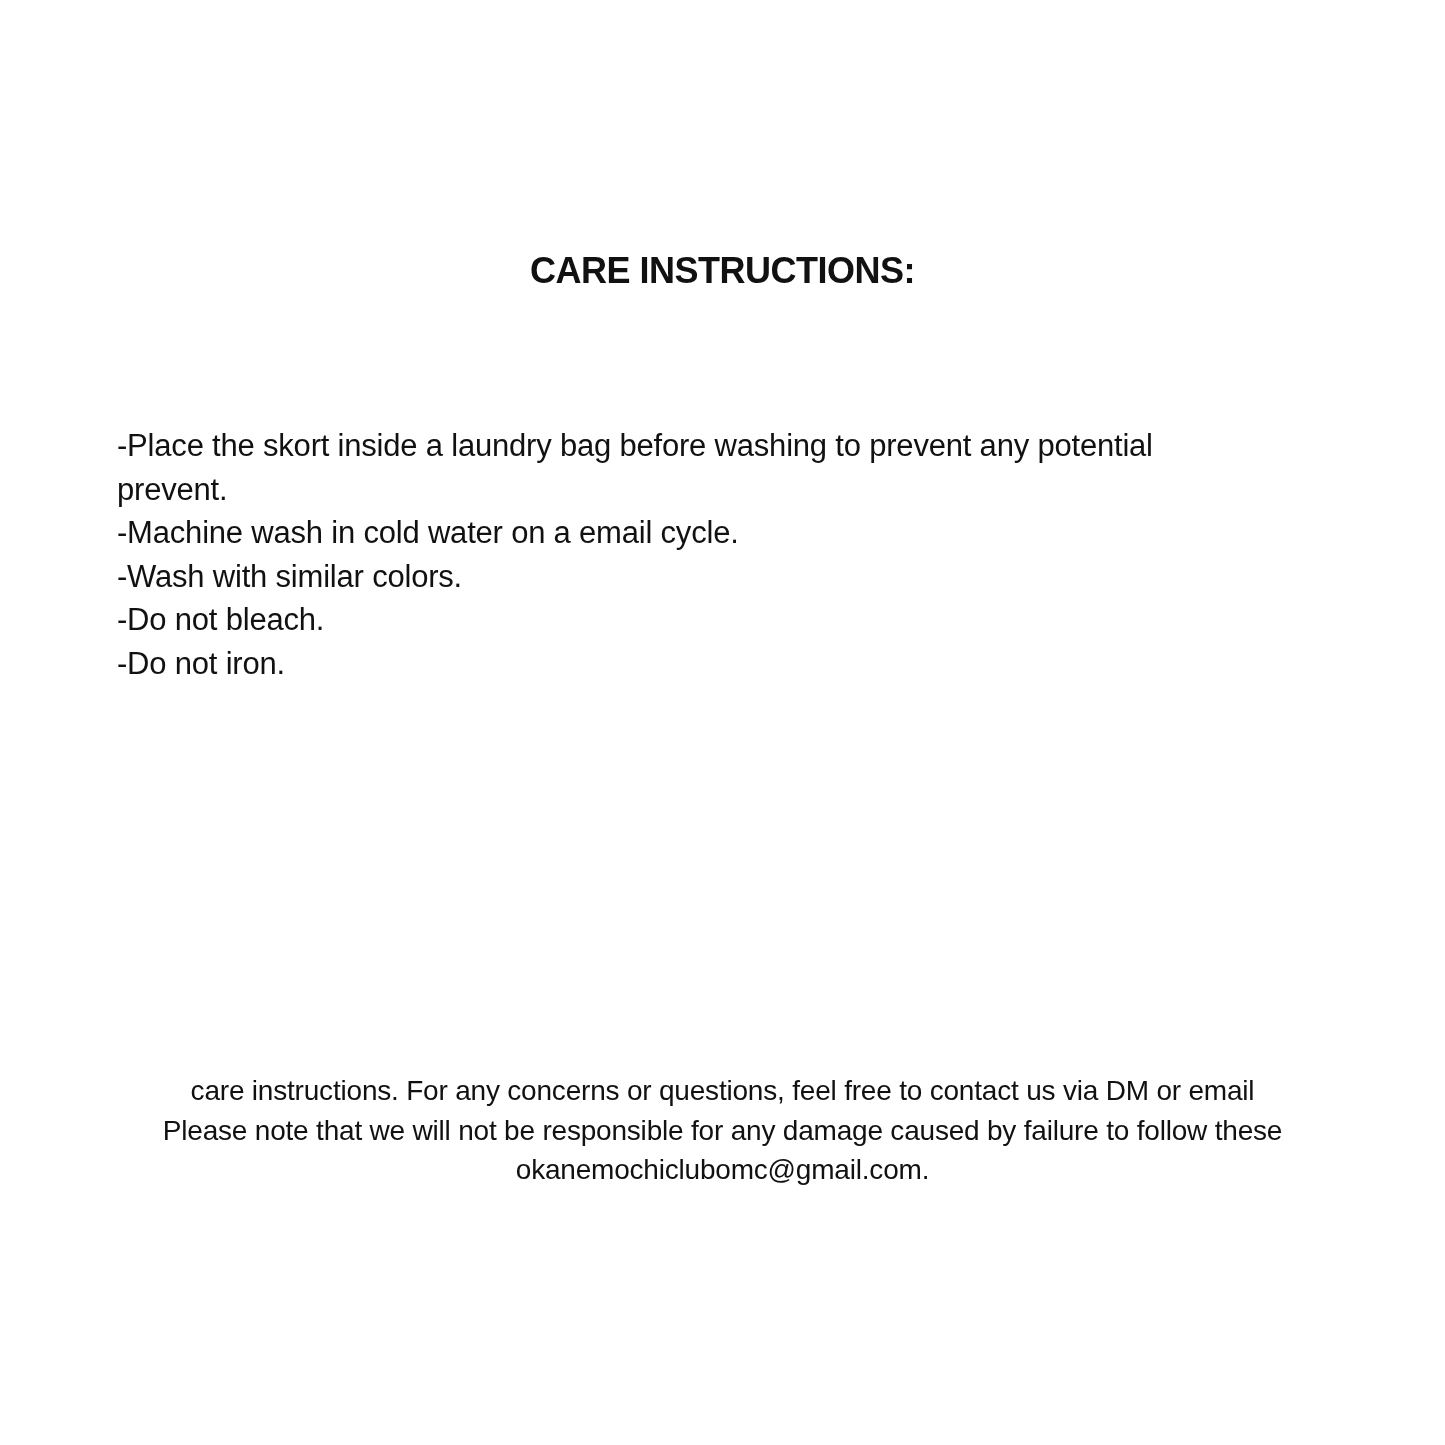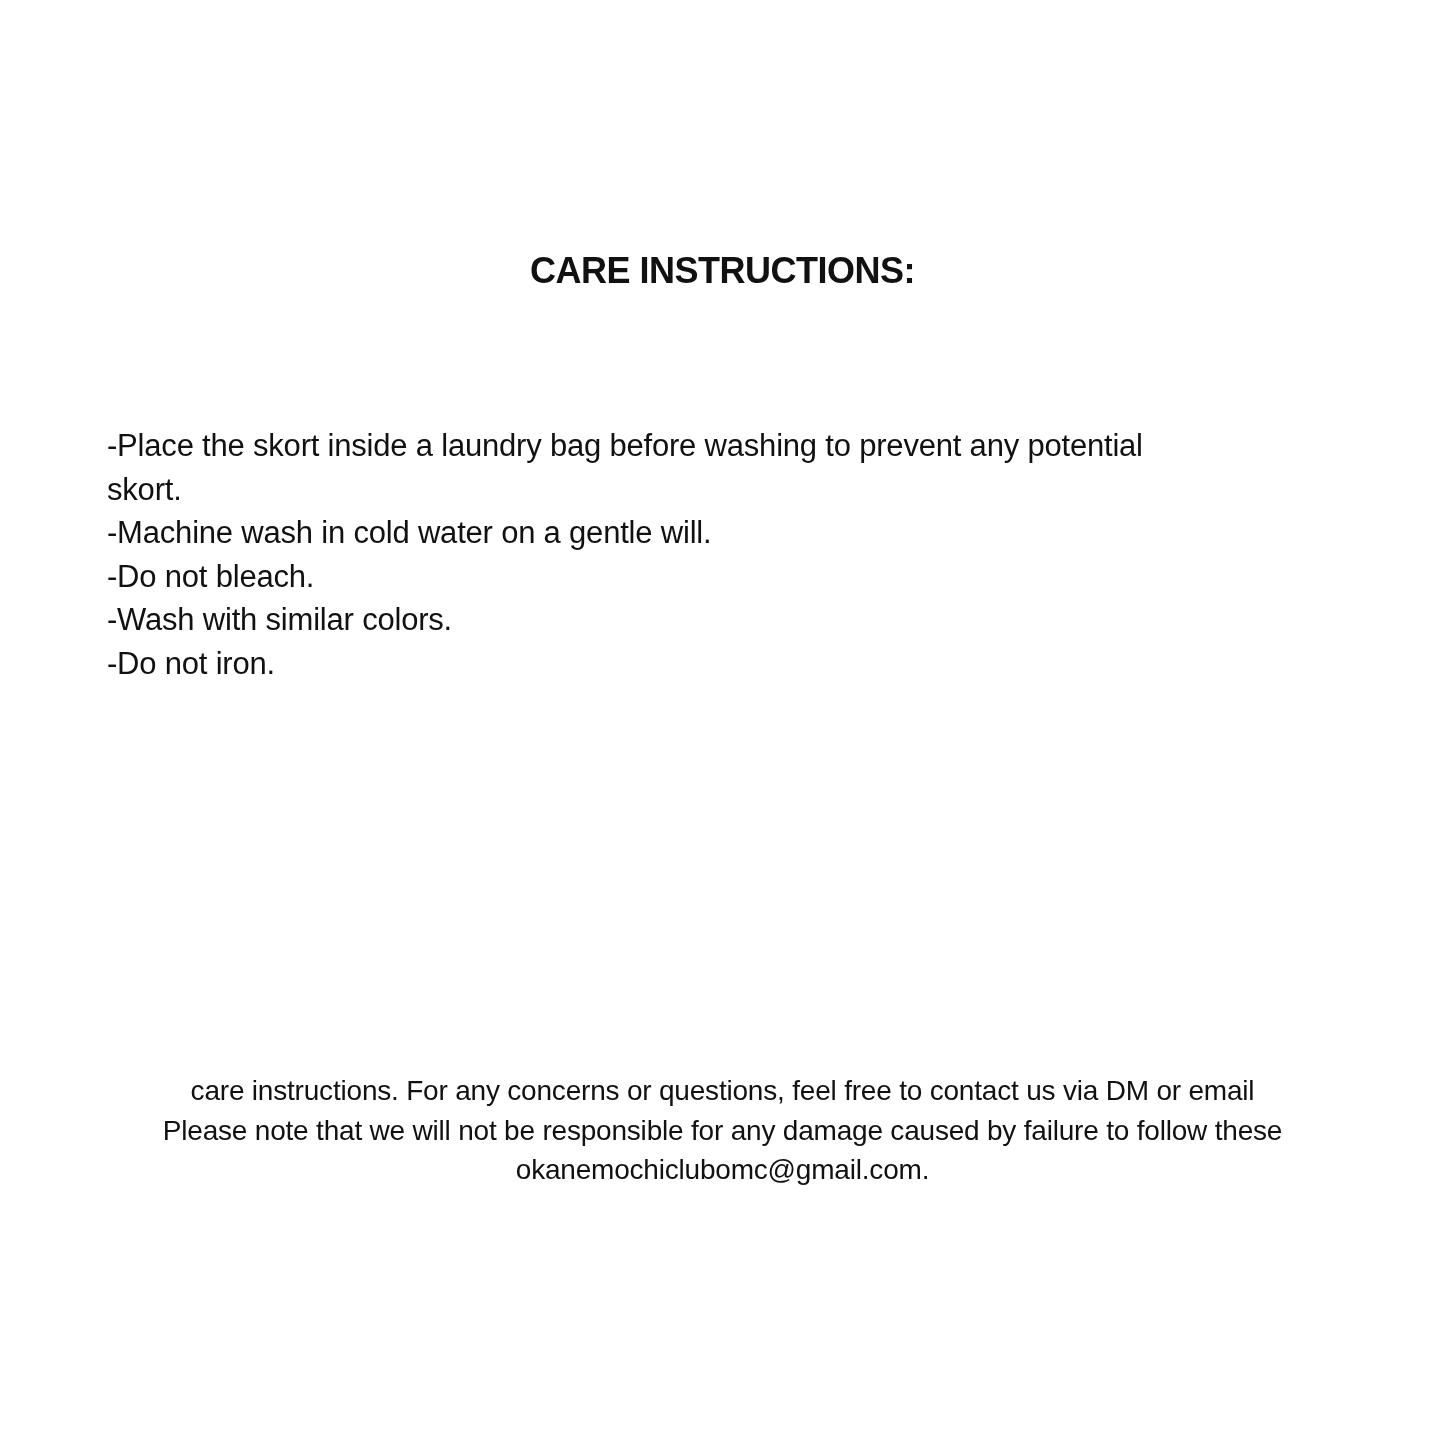--- a/index.html
+++ b/index.html
@@ -28,21 +28,21 @@
     width: 100%;
     text-align: center;
     font-size: 36px;
     font-weight: 700;
     letter-spacing: -0.5px;
     color: #111111;
   }
   .instructions {
     position: absolute;
     top: 424px;
-    left: 107px;
+    left: 117px;
     width: 1220px;
     font-size: 31px;
     font-weight: 400;
     line-height: 43.5px;
     letter-spacing: -0.2px;
     color: #111111;
   }
   .instruction-line {
     white-space: pre;
   }
@@ -64,24 +64,24 @@
 </style>
 </head>
 <body>
 
 <div class="page">
 
   <div class="title">CARE INSTRUCTIONS:</div>
 
   <div class="instructions">
     <div class="instruction-line">-Place the skort inside a laundry bag before washing to prevent any potential</div>
-    <div class="instruction-line">skort.</div>
-    <div class="instruction-line">-Machine wash in cold water on a gentle will.</div>
+    <div class="instruction-line">prevent.</div>
+    <div class="instruction-line">-Machine wash in cold water on a email cycle.</div>
+    <div class="instruction-line">-Wash with similar colors.</div>
     <div class="instruction-line">-Do not bleach.</div>
-    <div class="instruction-line">-Wash with similar colors.</div>
     <div class="instruction-line">-Do not iron.</div>
   </div>
 
   <div class="footer">
     <div class="footer-line">care instructions. For any concerns or questions, feel free to contact us via DM or email</div>
     <div class="footer-line">Please note that we will not be responsible for any damage caused by failure to follow these</div>
     <div class="footer-line">okanemochiclubomc@gmail.com.</div>
   </div>
 
 </div>

